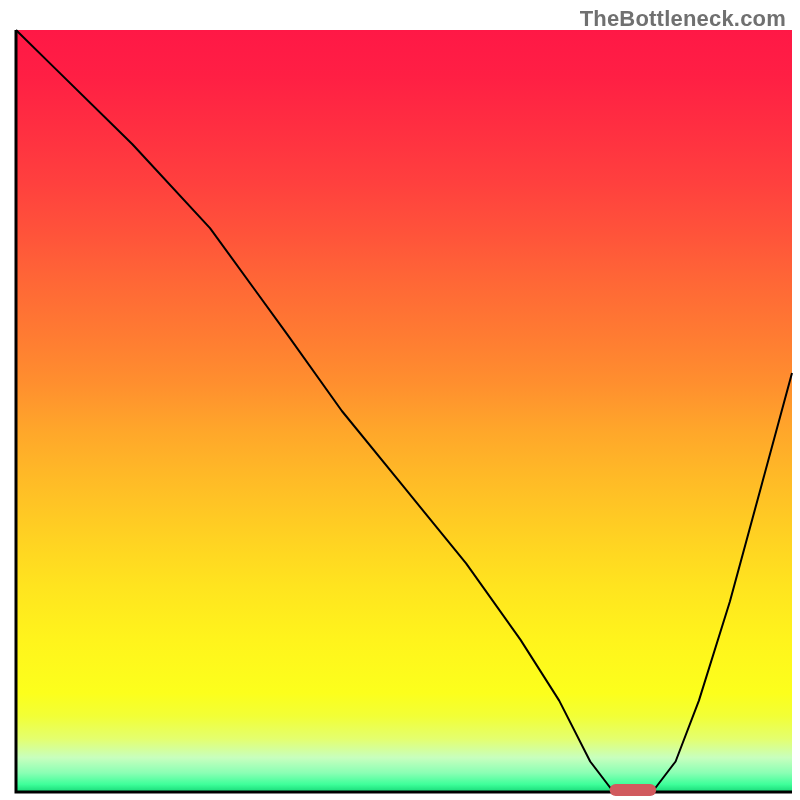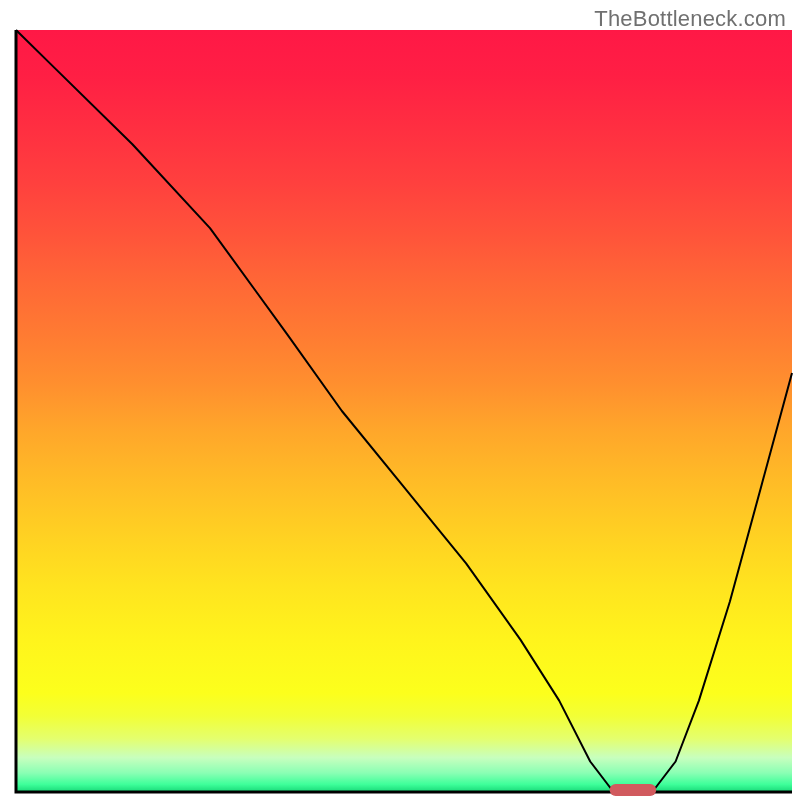--- a/index.html
+++ b/index.html
@@ -14,21 +14,21 @@
   .chart-wrap {
     position: relative;
     width: 800px;
     height: 800px;
   }
   .watermark {
     position: absolute;
     top: 6px;
     right: 14px;
     font-size: 22px;
-    font-weight: 400;
+    font-weight: 700;
     color: #707070;
     letter-spacing: 0.2px;
     user-select: none;
   }
   svg {
     display: block;
   }
 </style>
 </head>
 <body>

